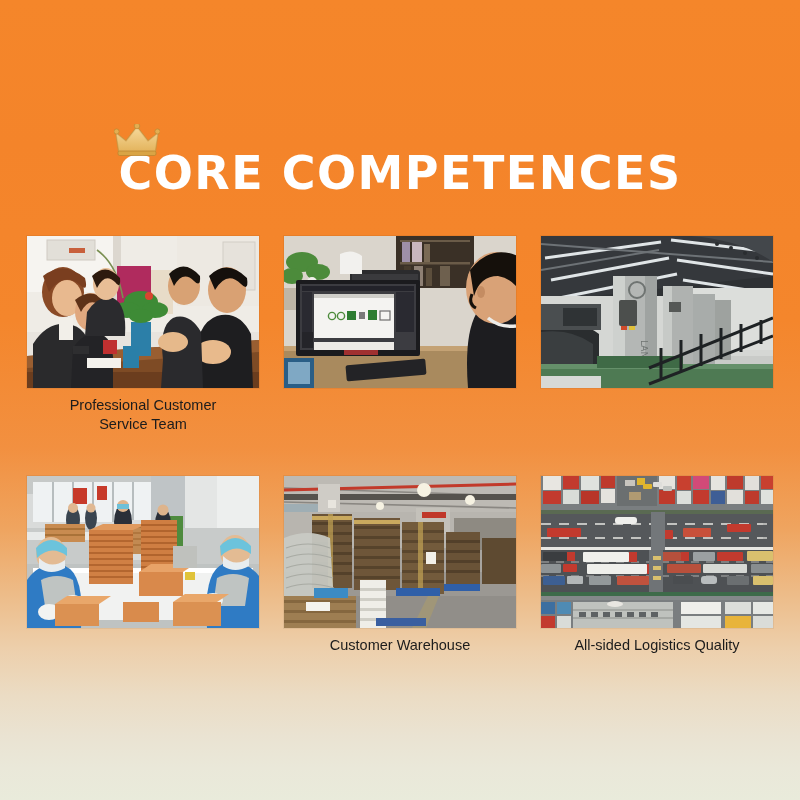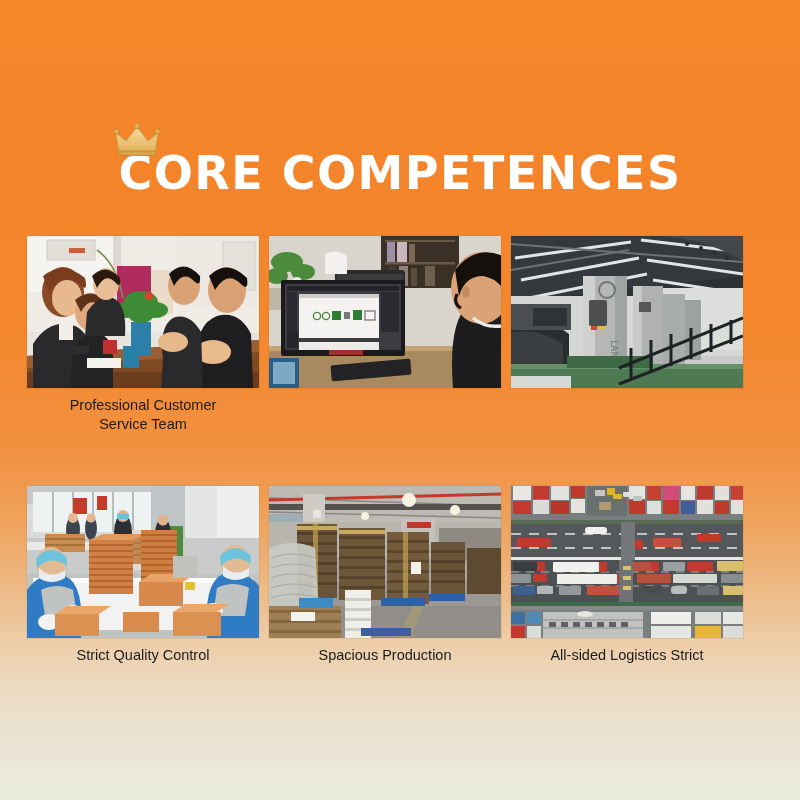--- a/index.html
+++ b/index.html
@@ -56,21 +56,20 @@
 
   
   .grid{
     position:absolute;
     left:27px; top:236px;
     width:746px;
     display:grid;
     grid-template-columns:repeat(3, 232px);
     column-gap:25px;
     row-gap:0px;
-    gap:10px;
   }
   .cell{ width:232px; }
   .cell.row2{ margin-top:42px; }
 
   .photo{
     position:relative;
     width:232px; height:152px;
     overflow:hidden;
     background:#9aa;
     box-shadow:0 0 0 1px rgba(0,0,0,0.05);
@@ -424,21 +423,20 @@
             <ellipse cx="208" cy="76" rx="15" ry="17" fill="#E3BB93"></ellipse>
             <path d="M193 70 Q208 54 224 70 L224 78 Q208 66 194 80 Z" fill="#6CC3DC"></path>
             <path d="M196 80 Q208 92 222 82 L222 90 Q208 98 196 90 Z" fill="#E8EDEF"></path>
             <ellipse cx="186" cy="124" rx="10" ry="7" fill="#F2F3F1"></ellipse>
           </g>
           <rect x="146" y="126" width="48" height="24" fill="#DB9152"></rect>
           <path d="M146 126 L158 118 L202 118 L190 126 Z" fill="#E9A76A"></path>
           <rect x="96" y="126" width="36" height="20" fill="#D98B4C"></rect>
         </svg>
       </div>
-      <div class="caption">Strict Quality Control</div>
     </div>
 
     <div class="cell row2">
       <div class="photo">
         <svg viewBox="0 0 232 152" preserveAspectRatio="xMidYMid slice">
           <rect width="232" height="152" fill="#A8A5A0"></rect>
 
           <rect x="0" y="0" width="232" height="40" fill="#BDBAB4"></rect>
           <g stroke="#8A8782" stroke-width="1.6" fill="none">
             <path d="M0 12 L232 20"></path>
@@ -539,21 +537,21 @@
               <rect x="76" y="132" width="26" height="3"></rect>
                 <rect x="76" y="142" width="26" height="3"></rect>
             </g>
           </g>
 
           <rect x="112" y="112" width="44" height="8" fill="#2F5FA8"></rect>
           <rect x="160" y="108" width="36" height="7" fill="#2F5FA8"></rect>
           <rect x="92" y="142" width="50" height="8" fill="#3A5FA0"></rect>
         </svg>
       </div>
-      <div class="caption">Spacious Production</div>
+      <div class="caption">Customer Warehouse</div>
     </div>
 
     <div class="cell row2">
       <div class="photo">
         <svg viewBox="0 0 232 152" preserveAspectRatio="xMidYMid slice">
           <rect width="232" height="152" fill="#6E7276"></rect>
 
           <rect x="0" y="0" width="232" height="34" fill="#7A7E80"></rect>
           <g>
             <rect x="2" y="0" width="18" height="14" fill="#E8E6E1"></rect>
@@ -671,17 +669,17 @@
           <rect x="16" y="126" width="14" height="12" fill="#4F8BB4"></rect>
           <rect x="16" y="140" width="14" height="12" fill="#D9DCD8"></rect>
           <rect x="140" y="126" width="40" height="12" fill="#EFEFEB"></rect>
           <rect x="140" y="140" width="40" height="12" fill="#E4E6E2"></rect>
           <rect x="184" y="126" width="26" height="12" fill="#DCDEDA"></rect>
           <rect x="184" y="140" width="26" height="12" fill="#E8B43A"></rect>
           <rect x="212" y="126" width="20" height="12" fill="#E6E8E4"></rect>
           <rect x="212" y="140" width="20" height="12" fill="#DADCD8"></rect>
         </svg>
       </div>
-      <div class="caption">All-sided Logistics Strict</div>
+      <div class="caption">All-sided Logistics Quality</div>
     </div>
 
   </div>
 </div>
 
 </body></html>

